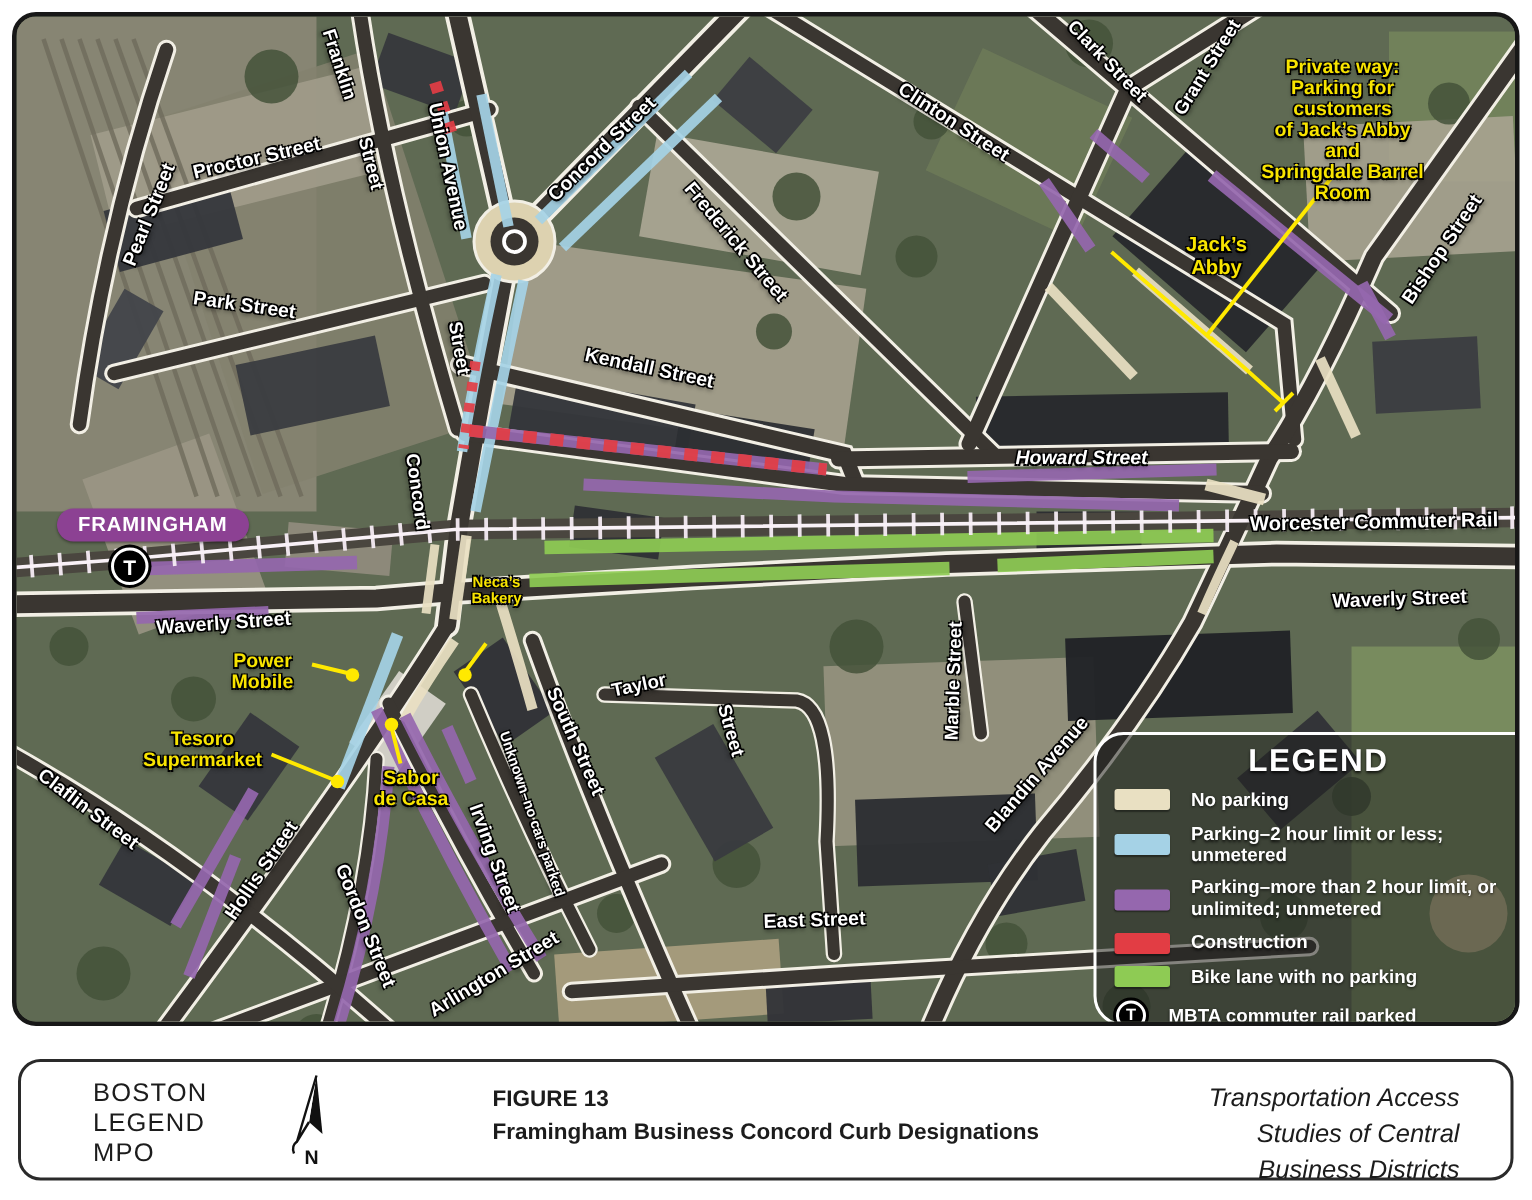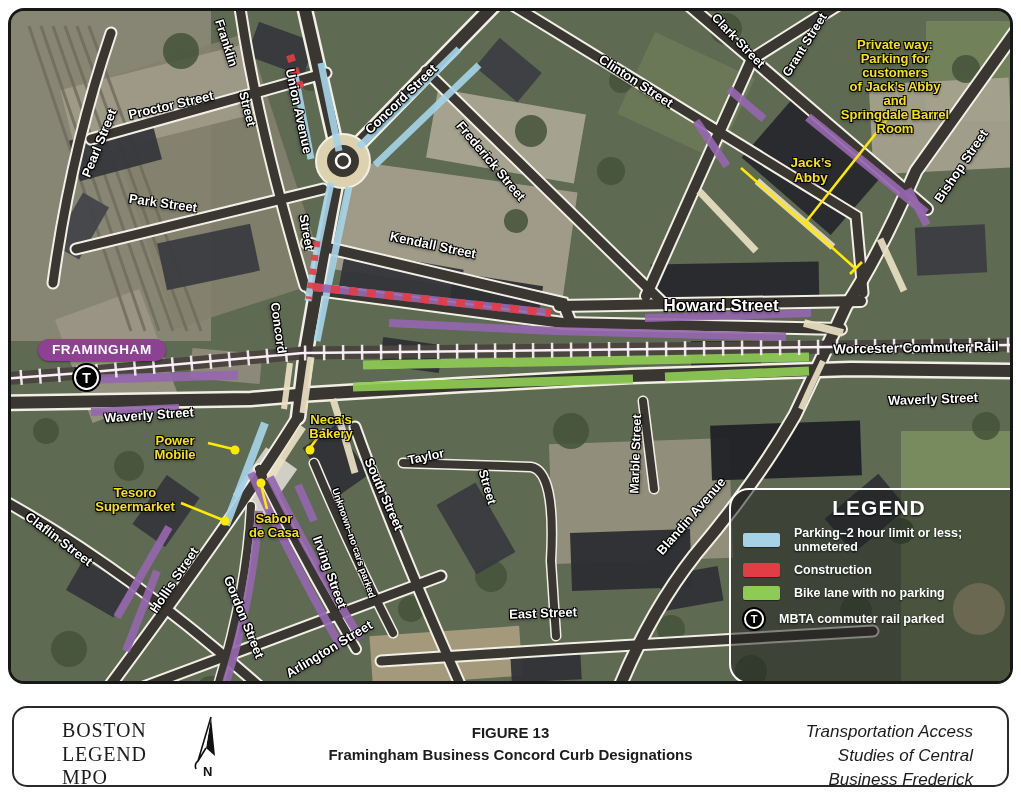--- a/index.html
+++ b/index.html
@@ -31,23 +31,23 @@
   .legend h3{margin:0 0 6px 0;text-align:center;font-size:21px;letter-spacing:1px;
     text-shadow:0 1px 2px rgba(0,0,0,.8);}
   .lrow{display:flex;align-items:center;margin-bottom:8.5px;}
   .lsw{width:37px;height:14px;border-radius:2px;flex:0 0 37px;box-shadow:0 1px 1px rgba(0,0,0,.4);}
   .lrow .tstation.inlegend{position:static;width:16px;height:16px;font-size:11px;flex:0 0 16px;margin-left:1px;}
   .ltx{font-size:12.5px;font-weight:bold;line-height:1.15;margin-left:14px;
     text-shadow:0 1px 2px rgba(0,0,0,.8);}
   
   .footer{position:absolute;left:12px;top:706px;width:997px;height:81px;border:2.5px solid #2a2a2a;
     border-radius:15px;box-sizing:border-box;background:#fff;color:#1c1c1c;}
-  .org{position:absolute;left:48px;top:11px;font-size:20px;line-height:1.18;letter-spacing:.8px;font-family:Liberation Serif, serif;}
+  .org{position:absolute;left:48px;top:11px;font-size:17px;line-height:1.18;letter-spacing:.8px;}
   .narrow{position:absolute;left:178px;top:6px;}
-  .ctitle{position:absolute;left:50%;top:14px;transform:translateX(-50%);text-align:center;
+  .ctitle{position:absolute;left:50%;top:14px;transform:translateX(-50%);
     font-weight:bold;font-size:15px;line-height:1.45;white-space:nowrap;}
   .program{position:absolute;right:34px;top:12px;text-align:right;font-style:italic;
     font-size:17px;line-height:1.4;}
 </style>
 </head>
 <body>
 
 <div class="page">
 
   <div class="map">
@@ -230,21 +230,21 @@
         <div class="slabel" style="left: 215px; top: 32px; --r: 72deg; font-size: 12.5px;">Franklin</div>
         <div class="slabel" style="left: 236px; top: 98px; --r: 76deg; font-size: 12.5px;">Street</div>
         <div class="slabel" style="left: 288px; top: 100px; --r: 78deg; font-size: 13px;">Union Avenue</div>
         <div class="slabel" style="left: 390px; top: 88px; --r: -44deg; font-size: 13px;">Concord Street</div>
         <div class="slabel" style="left: 480px; top: 150px; --r: 50deg; font-size: 13px;">Frederick Street</div>
         <div class="slabel" style="left: 625px; top: 70px; --r: 33deg; font-size: 13px;">Clinton Street</div>
         <div class="slabel" style="left: 422px; top: 234px; --r: 12deg; font-size: 13px;">Kendall Street</div>
         <div class="slabel" style="left: 727px; top: 30px; --r: 46deg; font-size: 12.5px;">Clark Street</div>
         <div class="slabel" style="left: 794px; top: 34px; --r: -58deg; font-size: 12.5px;">Grant Street</div>
         <div class="slabel" style="left: 950px; top: 155px; --r: -56deg; font-size: 13px;">Bishop Street</div>
-        <div class="slabel" style="left: 710px; top: 294px; --r: 0deg; font-size: 17px;">Howard Street</div>
+        <div class="slabel" style="left: 710px; top: 294px; --r: 0deg; font-size: 13px; font-style: italic;">Howard Street</div>
         <div class="slabel" style="left: 905px; top: 337px; --r: -1deg; font-size: 13.5px;">Worcester Commuter Rail</div>
         <div class="slabel" style="left: 922px; top: 388px; --r: -2deg; font-size: 13px;">Waverly Street</div>
         <div class="slabel" style="left: 138px; top: 404px; --r: -4deg; font-size: 13px;">Waverly Street</div>
         <div class="slabel" style="left: 295px; top: 221px; --r: 80deg; font-size: 12.5px;">Street</div>
         <div class="slabel" style="left: 267px; top: 317px; --r: 82deg; font-size: 12.5px;">Concord</div>
         <div class="slabel" style="left: 625px; top: 443px; --r: -88deg; font-size: 12.5px;">Marble Street</div>
         <div class="slabel" style="left: 680px; top: 505px; --r: -49deg; font-size: 13px;">Blandin Avenue</div>
         <div class="slabel" style="left: 532px; top: 602px; --r: -2deg; font-size: 13px;">East Street</div>
         <div class="slabel" style="left: 373px; top: 483px; --r: 66deg; font-size: 13px;">South Street</div>
         <div class="slabel" style="left: 415px; top: 446px; --r: -12deg; font-size: 12.5px;">Taylor</div>
@@ -254,38 +254,46 @@
         <div class="slabel" style="left: 233px; top: 606px; --r: 68deg; font-size: 13px;">Gordon Street</div>
         <div class="slabel" style="left: 319px; top: 561px; --r: 70deg; font-size: 13px;">Irving Street</div>
         <div class="slabel" style="left: 318px; top: 638px; --r: -31deg; font-size: 13px;">Arlington Street</div>
         <div class="slabel" style="left: 343px; top: 532px; --r: 71deg; font-size: 9.5px;">Unknown–no cars parked</div>
         <div class="plabel it" style="left: 884px; top: 76px; --r: 0deg; font-size: 13px;">Private way:
 Parking for customers
 of Jack’s Abby and
 Springdale Barrel Room</div>
         <div class="plabel" style="left: 800px; top: 160px; --r: 0deg; font-size: 13.5px;">Jack’s
 Abby</div>
-        <div class="plabel" style="left: 320px; top: 416px; --r: 0deg; font-size: 13px;">Neca’s
+        <div class="plabel" style="left: 320px; top: 384px; --r: 0deg; font-size: 10px;">Neca’s
 Bakery</div>
         <div class="plabel" style="left: 164px; top: 437px; --r: 0deg; font-size: 13px;">Power
 Mobile</div>
         <div class="plabel" style="left: 124px; top: 489px; --r: 0deg; font-size: 13px;">Tesoro
 Supermarket</div>
         <div class="plabel" style="left: 263px; top: 515px; --r: 0deg; font-size: 13px;">Sabor
 de Casa</div>
       </div>
 
     <div class="badge">FRAMINGHAM</div>
     <div class="tstation onmap">T</div>
 
     <div class="legend">
       <h3>LEGEND</h3>
       <div class="lrow">
+        <div class="lsw" style="background: rgb(233, 224, 194);"></div>
+        <div class="ltx">No parking</div>
+      </div>
+      <div class="lrow">
         <div class="lsw" style="background: rgb(165, 210, 230);"></div>
         <div class="ltx">Parking–2 hour limit or less; unmetered</div>
+      </div>
+      <div class="lrow">
+        <div class="lsw" style="background: rgb(149, 103, 174);"></div>
+        <div class="ltx" style="margin-top:-2px">Parking–more than 2 hour limit, or unlimited; unmetered</div>
       </div>
       <div class="lrow">
         <div class="lsw" style="background: rgb(226, 61, 68);"></div>
         <div class="ltx">Construction</div>
       </div>
       <div class="lrow">
         <div class="lsw" style="background: rgb(142, 203, 84);"></div>
         <div class="ltx">Bike lane with no parking</div>
       </div>
       <div class="lrow">
@@ -307,16 +315,16 @@
       <path d="M6,47 Q2,50 4,55" fill="none" stroke="#111" stroke-width="1.6"></path>
       <text x="11" y="62" font-size="13" font-weight="bold" fill="#111" font-family="Liberation Sans, sans-serif">N</text>
     </svg>
     <div class="ctitle">
       <div>FIGURE 13</div>
       <div>Framingham Business Concord Curb Designations</div>
     </div>
     <div class="program">
       <div>Transportation Access</div>
       <div>Studies of Central</div>
-      <div>Business Frederick</div>
+      <div>Business Districts</div>
     </div>
   </div>
 </div>
 
 </body></html>

